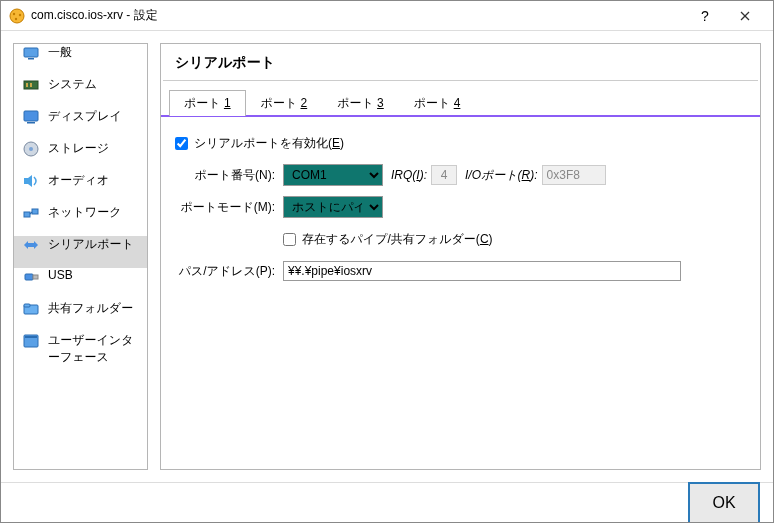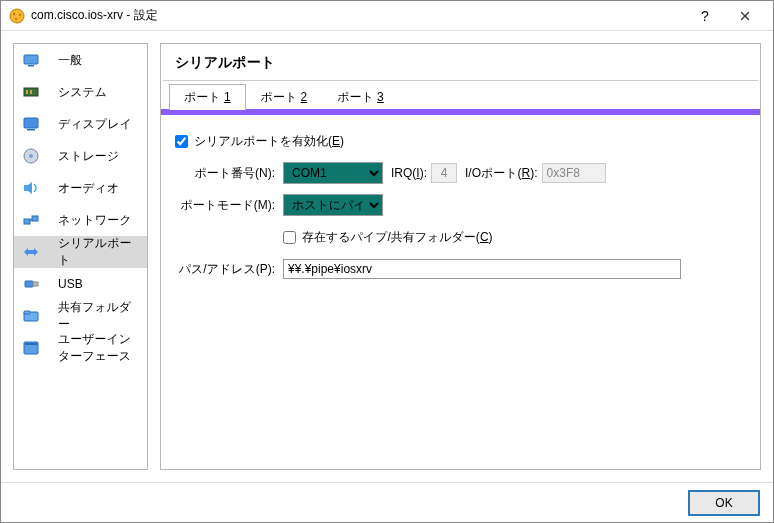--- a/index.html
+++ b/index.html
@@ -3,44 +3,44 @@
 <meta charset="utf-8">
 <style>
 * { box-sizing: border-box; margin: 0; padding: 0; }
 body { font-family: "Meiryo UI", "MS UI Gothic", sans-serif; font-size: 12px; background: #fff; width: 774px; height: 523px; border: 1px solid #888; overflow: hidden; }
 .titlebar { height: 30px; display: flex; align-items: center; padding: 0 8px; border-bottom: 1px solid #ddd; }
 .titlebar .app-icon { width: 16px; height: 16px; margin-right: 6px; }
 .titlebar .title { flex: 1; }
 .titlebar .tbtn { width: 40px; height: 29px; display: flex; align-items: center; justify-content: center; font-size: 14px; }
 .content { display: flex; height: calc(100% - 30px - 40px); padding: 12px; gap: 12px; }
 .sidebar { width: 135px; border: 1px solid #b5b5b5; background: #fff; }
-.side-item { display: flex; align-items: center; height: 32px; padding: 0 8px; gap: 18px; cursor: default; }
+.side-item { display: flex; height: 32px; padding: 0 8px; gap: 8px; cursor: default; }
 .side-item.selected { background: #d9d9d9; }
 .side-icon { width: 18px; height: 18px; display: flex; align-items: center; justify-content: center; }
 .main { flex: 1; border: 1px solid #b5b5b5; background: #fff; display: flex; flex-direction: column; }
 .main-header { padding: 8px 12px; font-size: 14px; font-weight: bold; border-bottom: 1px solid #ccc; margin: 2px; }
-.tabs { display: flex; border-bottom: 6px solid #8b5cf6; padding-left: 8px; }
+.tabs { display: flex; border-bottom: 2px solid #8b5cf6; padding-left: 8px; margin-top: 6px; }
 .tab { padding: 4px 14px; border: 1px solid transparent; border-bottom: none; position: relative; top: 1px; }
 .tab.active { border-color: #b5b5b5; background: #fff; }
 .tab .ul { text-decoration: underline; }
 .panel { padding: 12px 14px; }
 .row { display: flex; align-items: center; min-height: 28px; margin-bottom: 4px; }
 .row-label { width: 100px; text-align: right; margin-right: 8px; }
 .cb { margin-right: 6px; }
 select, input[type=text] { font-family: inherit; font-size: 12px; padding: 2px 4px; border: 1px solid #999; }
 select { height: 22px; background: #0f766e; }
 .combo { width: 100px; }
 input[readonly] { background: #f0f0f0; color: #888; border-color: #ccc; }
 .irq { width: 26px; text-align: center; }
 .ioport { width: 64px; }
 .path-input { width: 398px; border: 1px solid #2a7ab9; }
 .footer { height: 40px; border-top: 1px solid #ddd; display: flex; justify-content: flex-end; align-items: center; padding: 0 14px; gap: 8px; }
-.btn { min-width: 70px; height: 24px; border: 1px solid #888; background: #e9e9e9; font-family: inherit; font-size: 12px; }
+.btn { min-width: 70px; height: 40px; border: 1px solid #888; background: #e9e9e9; font-family: inherit; font-size: 16px; }
 .btn.ok { border: 1px solid #2a7ab9; outline: 1px solid #2a7ab9; }
-.label-sm { margin: 0 4px 0 8px; }
+.label-sm { margin: 0 4px 0 8px; font-style: italic; }
 .ul { text-decoration: underline; }
 </style>
 </head>
 <body>
 
 <div class="titlebar">
   <span class="app-icon">
     <svg viewBox="0 0 16 16">
         <circle cx="8" cy="8" r="7" fill="#f7b733" stroke="#c47d00"></circle>
         <circle cx="5" cy="6" r="1.2" fill="#c47d00"></circle>
@@ -152,20 +152,21 @@
         <span>ユーザーインターフェース</span>
       </div>
     </div>
 
   <div class="main">
     <div class="main-header">シリアルポート</div>
     <div class="tabs" id="tabs">
         <div class="tab active"><span>ポート </span><span class="ul">1</span></div>
         <div class="tab"><span>ポート </span><span class="ul">2</span></div>
         <div class="tab"><span>ポート </span><span class="ul">3</span></div>
+        <div class="tab"><span>ポート </span><span class="ul">4</span></div>
       </div>
 
     <div class="panel">
       <div class="row">
         <input type="checkbox" class="cb" id="en" checked="" style="">
         <label for="en">
           <span>シリアルポートを有効化(</span><span class="ul">E</span><span>)</span>
         </label>
       </div>
 

